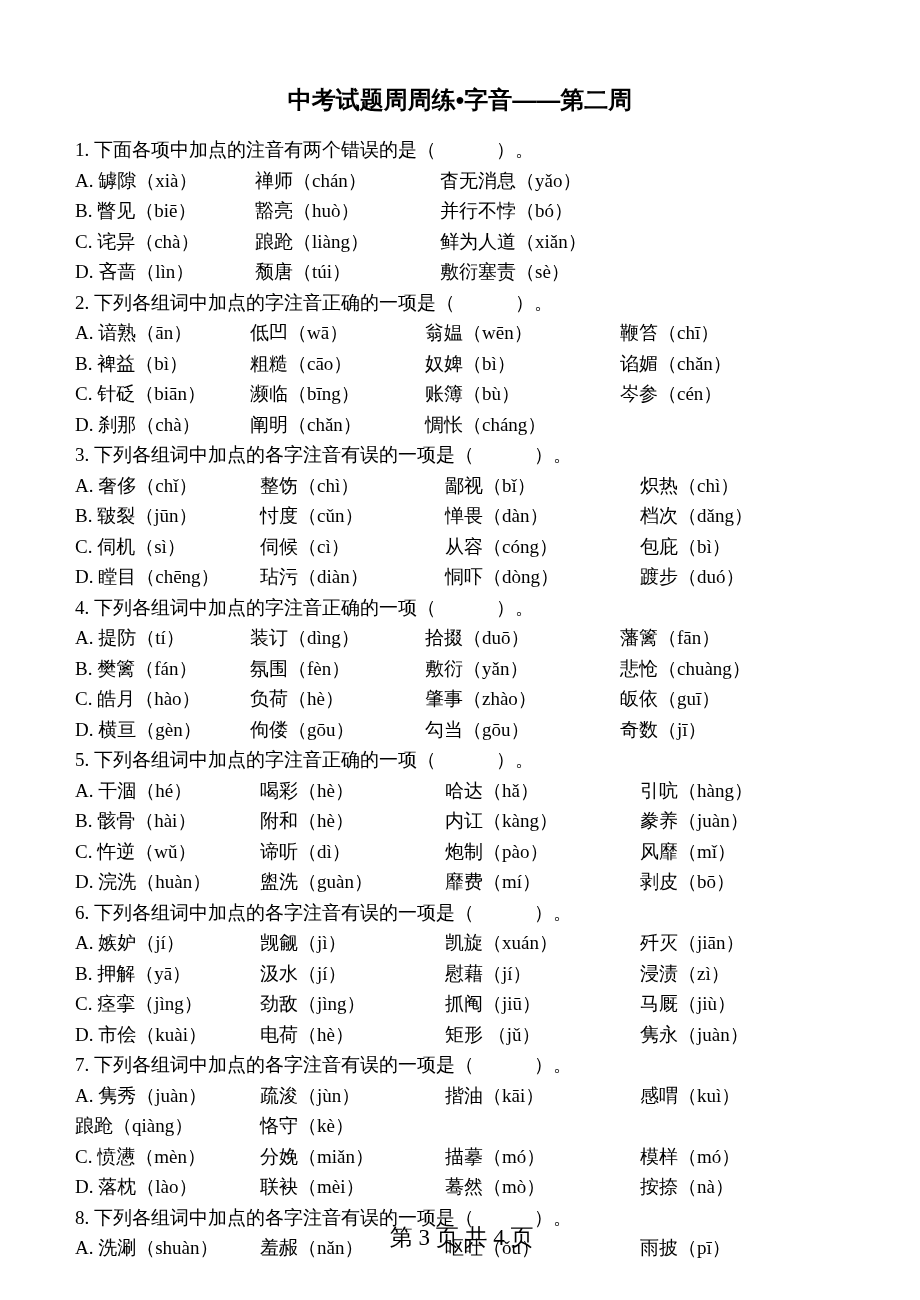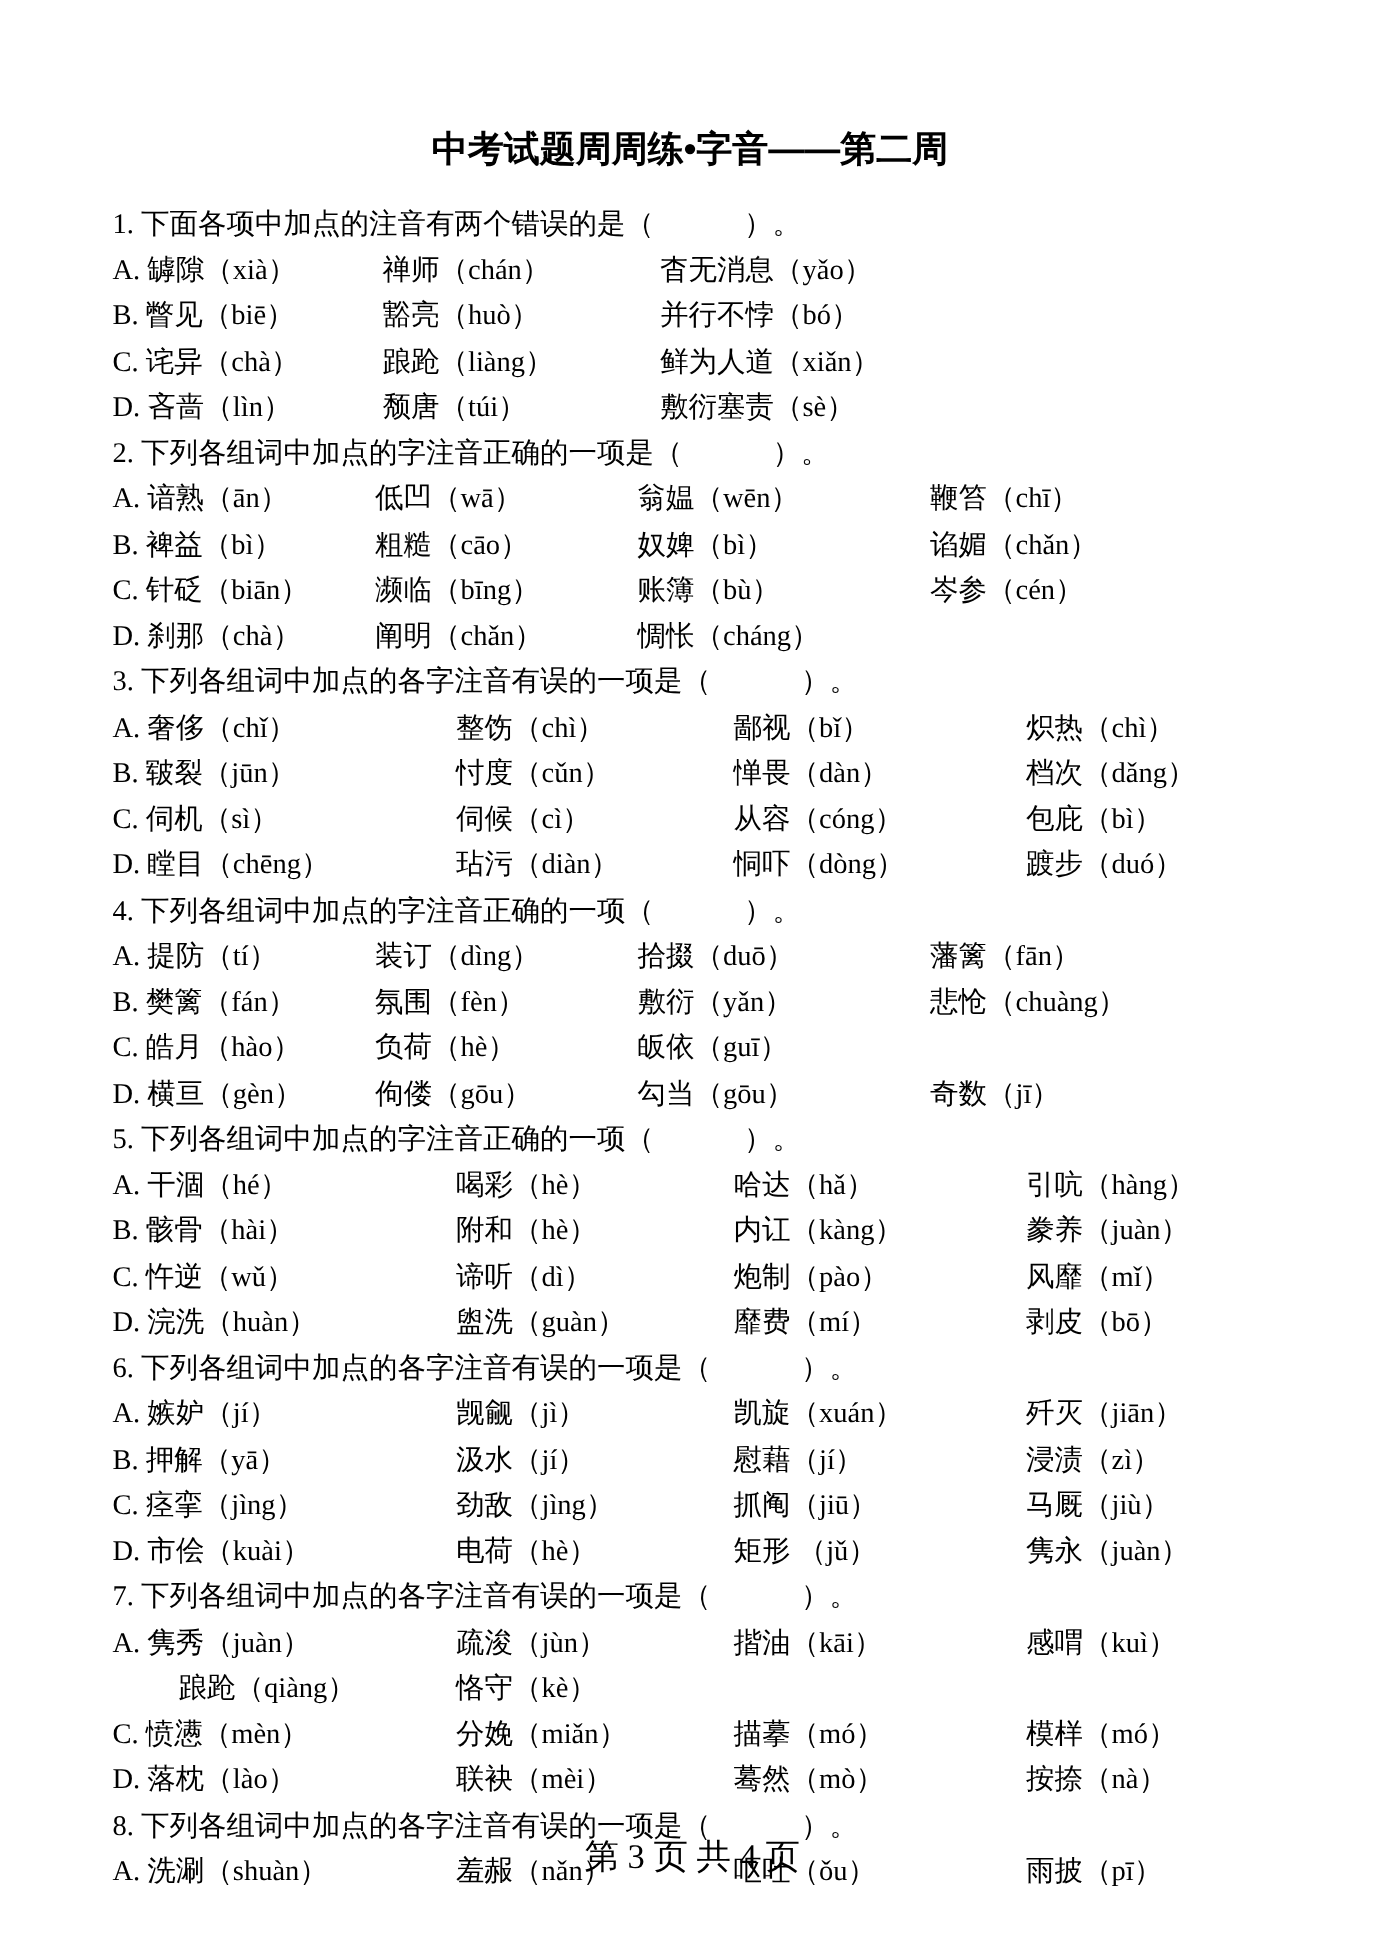--- a/index.html
+++ b/index.html
@@ -25,21 +25,21 @@
   .q-line { margin-bottom: 2px; }
   .row { display: flex; margin-bottom: 2px; }
   .c3a { width: 180px; }
   .c3b { width: 185px; }
   .c3c { flex: 1; }
   .c4a { width: 175px; }
   .c4b { width: 175px; }
   .c4c { width: 195px; }
   .c4d { flex: 1; }
   .c4a2 { width: 185px; }
-  .c4b2 { width: 185px; margin-left: 44px; }
+  .c4b2 { width: 185px; }
   .c4c2 { width: 195px; }
   .c4d2 { flex: 1; }
   .blank { display:inline-block; width: 60px; }
   .footer {
     position: absolute;
     bottom: 45px;
     left: 3px; right: 0;
     text-align: center;
     font-size: 23px;
   }
@@ -131,20 +131,21 @@
   </div>
 <div class="row">
     <span class="c4a">B. 樊篱（fán）</span>
     <span class="c4b">氛围（fèn）</span>
     <span class="c4c">敷衍（yǎn）</span>
     <span class="c4d">悲怆（chuàng）</span>
   </div>
 <div class="row">
     <span class="c4a">C. 皓月（hào）</span>
     <span class="c4b">负荷（hè）</span>
+    <span class="c4c">肇事（zhào）</span>
     <span class="c4d">皈依（guī）</span>
   </div>
 <div class="row">
     <span class="c4a">D. 横亘（gèn）</span>
     <span class="c4b">佝偻（gōu）</span>
     <span class="c4c">勾当（gōu）</span>
     <span class="c4d">奇数（jī）</span>
   </div>
 
 <div class="q-line"><span>5. 下列各组词中加点的字注音正确的一项（</span><span class="blank"></span><span>）。</span></div>

